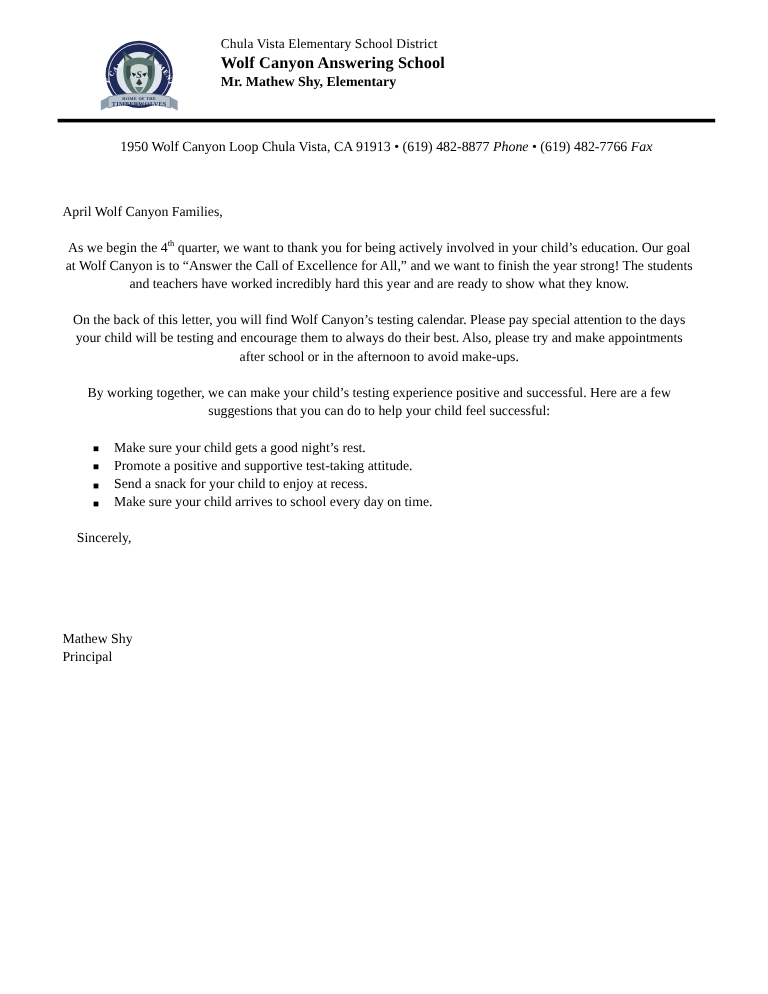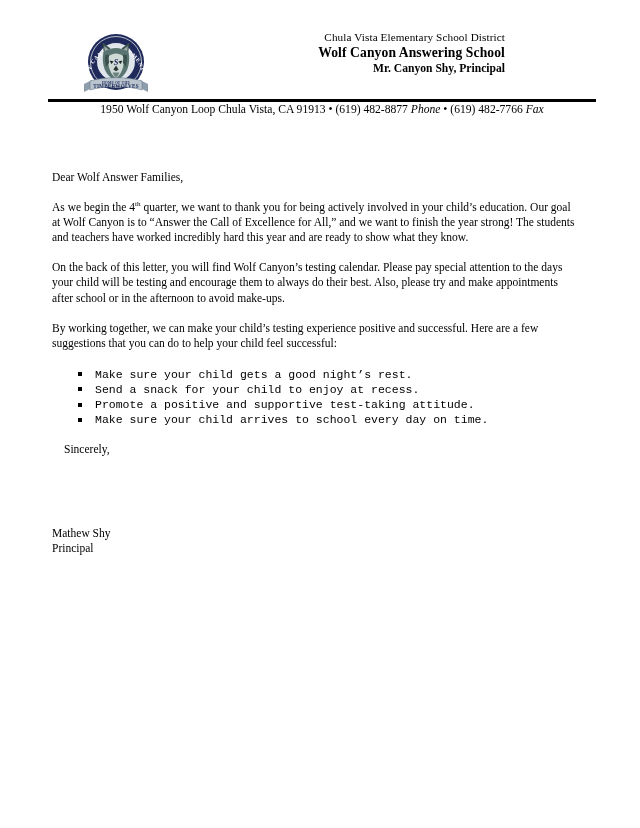--- a/index.html
+++ b/index.html
@@ -38,24 +38,24 @@
     left: 78px;
     top: 2px;
     width: 76px;
     height: 72px;
   }
 
   .logo-svg { display: block; width: 76px; height: 72px; }
 
   .school-block {
     position: absolute;
-    left: 160px;
+    left: 184px;
     top: 5px;
     width: 345px;
-    text-align: right;
+    text-align: left;
     line-height: 1.16;
   }
   .district-name {
     font-size: 11.2px;
     letter-spacing: 0.1px;
   }
   .school-name {
     font-size: 13.6px;
     font-weight: bold;
     letter-spacing: 0.1px;
@@ -77,56 +77,55 @@
     left: 48px;
     top: 99px;
     width: 548px;
     height: 3px;
     background: #000000;
   }
 
   .address-line {
     position: absolute;
     left: 48px;
-    top: 103px;
+    top: 116px;
     width: 548px;
     text-align: center;
     font-size: 11.6px;
     white-space: nowrap;
   }
   .address-line .it { font-style: italic; }
 
   
   .body-area {
     position: absolute;
     left: 52px;
     top: 170px;
     width: 528px;
     font-size: 11.5px;
     line-height: 15.1px;
   }
 
   .para {
     margin: 0 0 15px 0;
-    text-align: left;
+    text-align: center;
   }
 
   .salutation { margin: 0 0 15px 0; }
 
   sup.ord {
     font-size: 0.62em;
     vertical-align: super;
     line-height: 0;
   }
 
   .bullets {
     list-style: none;
     margin: 16px 0 15px 0;
     padding: 0;
-    font-family: Liberation Mono, monospace;
   }
   .bullets li {
     position: relative;
     padding-left: 43px;
     margin: 0;
     line-height: 15.1px;
   }
   .bullets li .sq {
     position: absolute;
     left: 26px;
@@ -194,43 +193,43 @@
           <path d="M12 53 C26 48.5 50 48.5 64 53 L64 62 C50 57.5 26 57.5 12 62 Z" fill="#b9c4cf" stroke="#6d7d8c" stroke-width="0.6"></path>
           <text x="38" y="55.6" text-anchor="middle" font-family="Liberation Serif, serif" font-size="3.5" font-weight="bold" fill="#1f2a5a" letter-spacing="0.3">HOME OF THE</text>
           <text x="38" y="60.4" text-anchor="middle" font-family="Liberation Serif, serif" font-size="5.2" font-weight="bold" fill="#1f2a5a" letter-spacing="0.2">TIMBERWOLVES</text>
         </g>
       </svg>
     </div>
 
     <div class="school-block">
       <div class="district-name">Chula Vista Elementary School District</div>
       <div class="school-name">Wolf Canyon Answering School</div>
-      <div class="principal-line">Mr. Canyon Shy, Principal</div>
+      <div class="principal-line">Mr. Mathew Shy, Elementary</div>
     </div>
   </div>
 
   <div class="rule"></div>
 
   <div class="address-line"><span>1950 Wolf Canyon Loop Chula Vista, CA  91913 • (619) 482-8877 </span><span class="it">Phone</span><span> • (619) 482-7766 </span><span class="it">Fax</span></div>
 
   <div class="body-area">
 
-    <p class="salutation">Dear Wolf Answer Families,</p>
+    <p class="salutation">April Wolf Canyon Families,</p>
 
     <p class="para"><span>As we begin the 4</span><sup class="ord">th</sup><span> quarter, we want to thank you for being actively involved in your child’s education. Our goal at Wolf Canyon is to “Answer the Call of Excellence for All,” and we want to finish the year strong! The students and teachers have worked incredibly hard this year and are ready to show what they know.</span></p>
 
 
     <p class="para">On the back of this letter, you will find Wolf Canyon’s testing calendar. Please pay special attention to the days your child will be testing and encourage them to always do their best. Also, please try and make appointments after school or in the afternoon to avoid make-ups.</p>
 
     <p class="para">By working together, we can make your child’s testing experience positive and successful. Here are a few suggestions that you can do to help your child feel successful:</p>
 
     <ul class="bullets">
       <li><span class="sq"></span><span>Make sure your child gets a good night’s rest.</span></li>
+      <li><span class="sq"></span><span>Promote a positive and supportive test-taking attitude.</span></li>
       <li><span class="sq"></span><span>Send a snack for your child to enjoy at recess.</span></li>
-      <li><span class="sq"></span><span>Promote a positive and supportive test-taking attitude.</span></li>
       <li><span class="sq"></span><span>Make sure your child arrives to school every day on time.</span></li>
     </ul>
 
 
     <p class="signoff">Sincerely,</p>
 
     <div class="sig-gap"></div>
 
     <p class="sig-name">Mathew Shy</p>
     <p class="sig-title">Principal</p>

